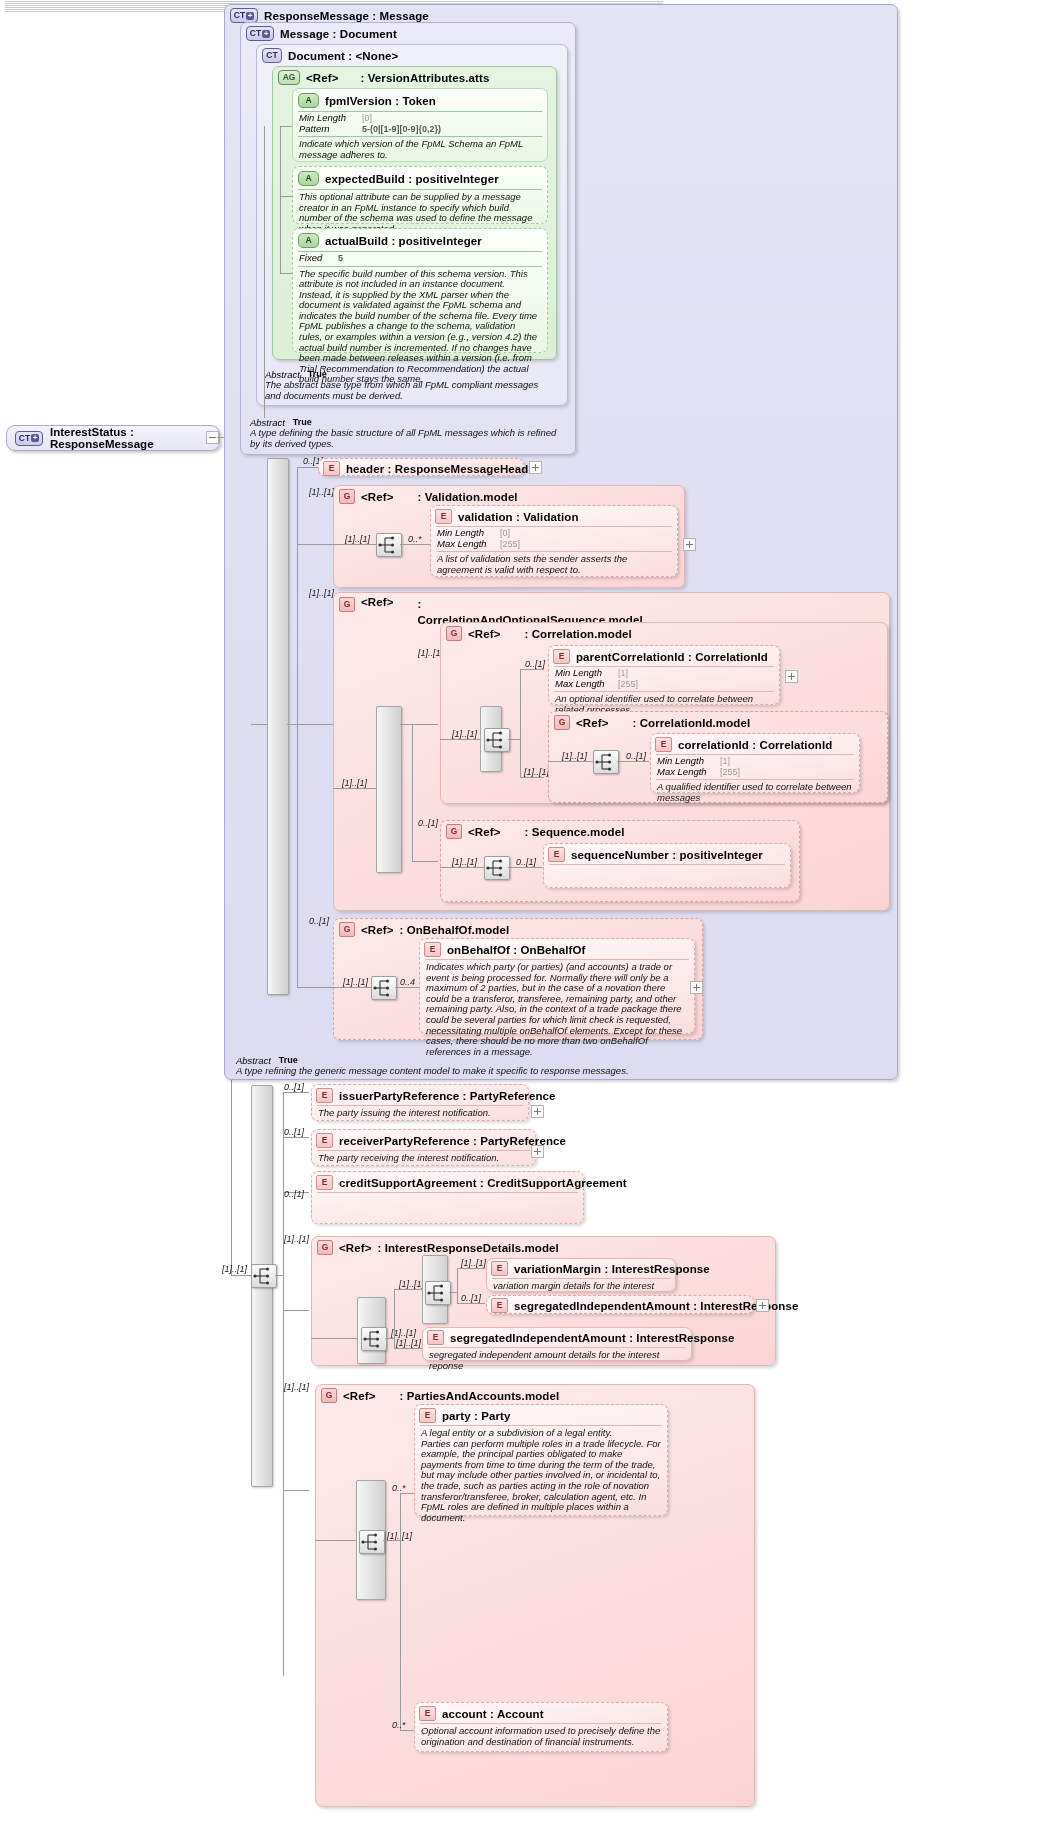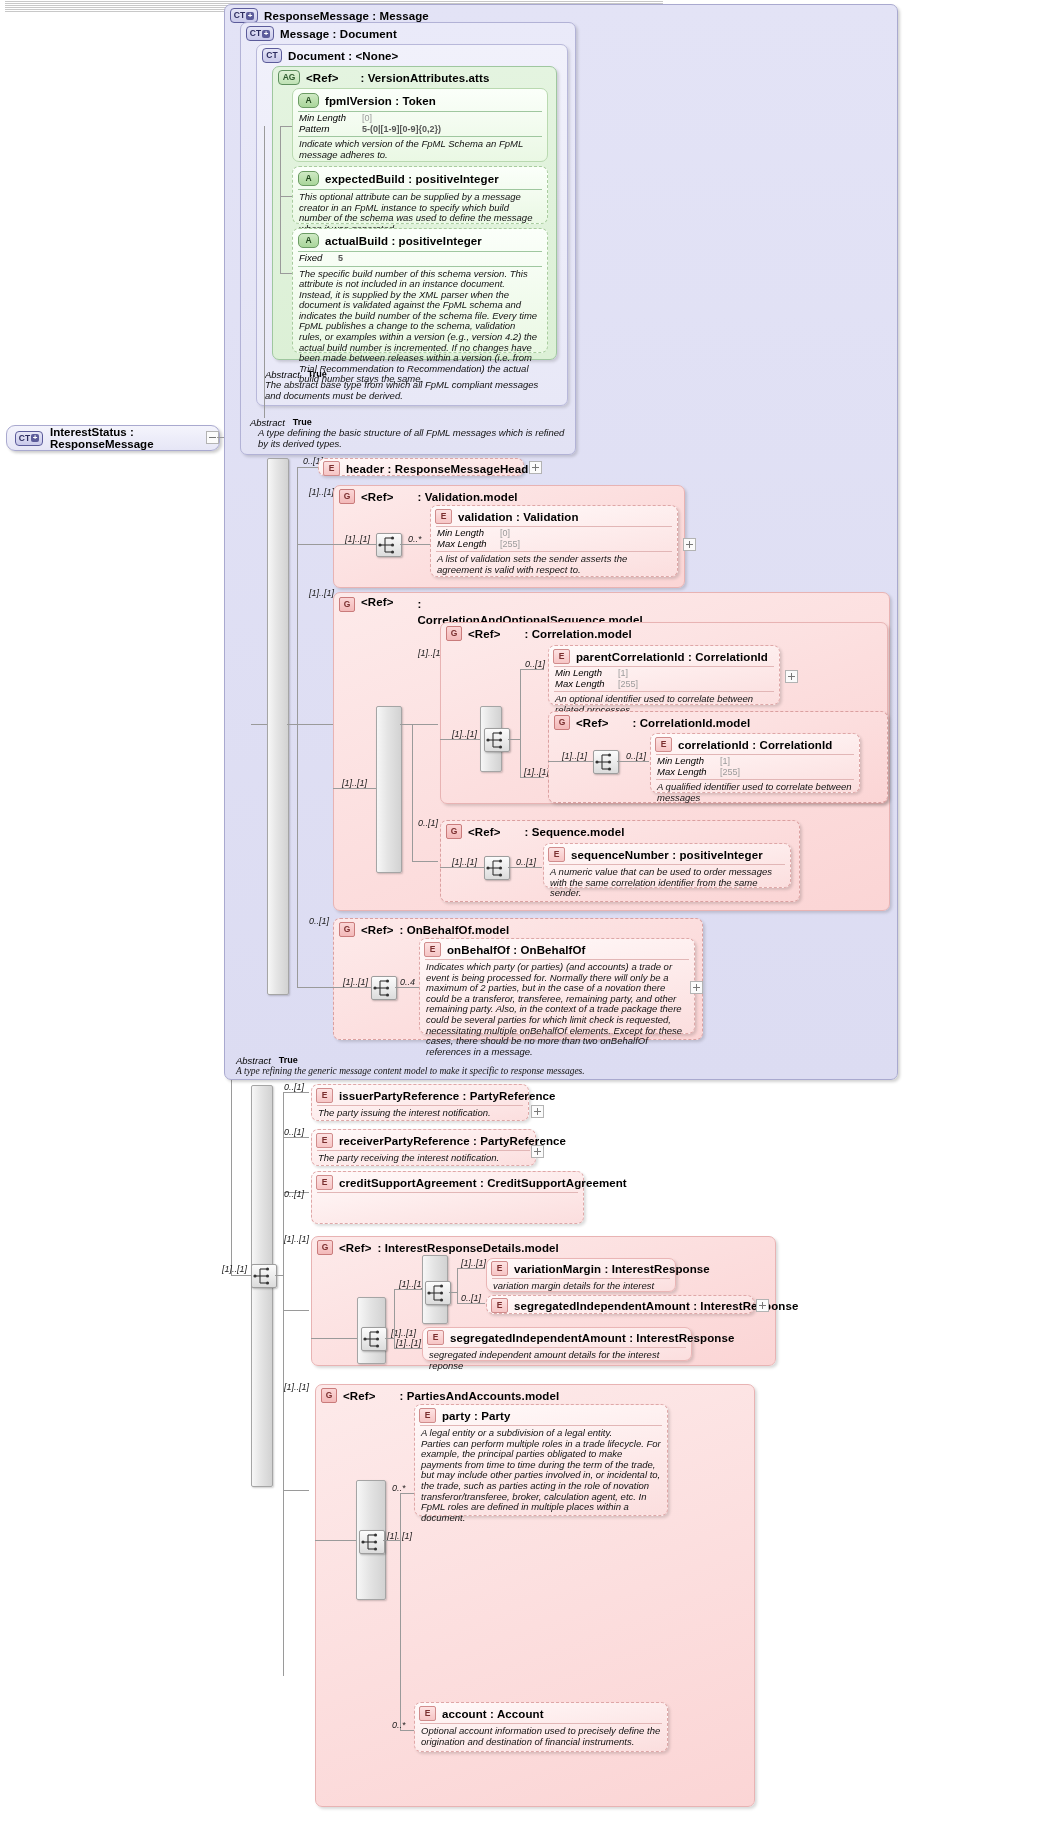--- a/index.html
+++ b/index.html
@@ -124,38 +124,38 @@
     </span>
     <span class="title">ResponseMessage : Message</span>
   </div>
 </div>
 <div class="sep" style="left:232px;top:1052px;width:658px;"></div>
 <div class="abstract-row abs" style="left:230px;top:1054px;width:660px;">
   <span>Abstract</span>
   <b>True</b>
 </div>
 <div class="sep" style="left:232px;top:1064px;width:658px;"></div>
-<div class="doc abs" style="left:230px;top:1064px;width:660px;font-family:Liberation Serif, serif;">A type refining the generic message content model to make it specific to response messages.</div>
+<div class="doc abs" style="left:230px;top:1064px;width:660px;">A type refining the generic message content model to make it specific to response messages.</div>
 
 <div class="box ct-box-inner" style="left:240px;top:22px;width:336px;height:433px;">
   <div class="hdr">
     <span class="badge b-ct">
       <span>CT</span>
         <span class="plus">+</span>
     </span>
     <span class="title">Message : Document</span>
   </div>
 </div>
 <div class="sep" style="left:246px;top:414px;width:324px;"></div>
 <div class="abstract-row abs" style="left:244px;top:416px;width:326px;">
   <span>Abstract</span>
   <b>True</b>
 </div>
 <div class="sep" style="left:246px;top:426px;width:324px;"></div>
-<div class="doc abs" style="left:252px;top:426px;width:322px;">A type defining the basic structure of all FpML messages which is refined by its derived types.</div>
+<div class="doc abs" style="left:244px;top:426px;width:322px;">A type defining the basic structure of all FpML messages which is refined by its derived types.</div>
 
 <div class="box ct-box-inner2" style="left:256px;top:44px;width:312px;height:362px;">
   <div class="hdr">
     <span class="badge b-ct2">
       <span>CT</span>
     </span>
     <span class="title">Document : &lt;None&gt;</span>
   </div>
 </div>
 <div class="sep" style="left:261px;top:366px;width:302px;"></div>
@@ -472,21 +472,20 @@
 <div class="ln lnh" style="left:508px;top:867px;width:34px;"></div>
 <div class="card" style="left:516px;top:857px;">0..[1]</div>
 <div class="box e-box dashed" style="left:543px;top:843px;width:248px;height:45px;">
   <div class="hdr" style="padding:3px 6px 1px 4px;">
     <span class="badge b-e">
       <span>E</span>
     </span>
     <span class="title">sequenceNumber : positiveInteger</span>
   </div>
   <div class="sep-pink"></div>
-  <div class="doc">A numeric value that can be used to order messages with the same correlation identifier from the same sender.</div>
 </div>
 
 <div class="card" style="left:309px;top:916px;">0..[1]</div>
 <div class="box g-box dashed" style="left:333px;top:918px;width:370px;height:122px;">
   <div class="hdr">
     <span class="badge b-g">
       <span>G</span>
     </span>
     <span class="title">&lt;Ref&gt;</span>
     <span class="title" style="margin-left:0;">: OnBehalfOf.model</span>

